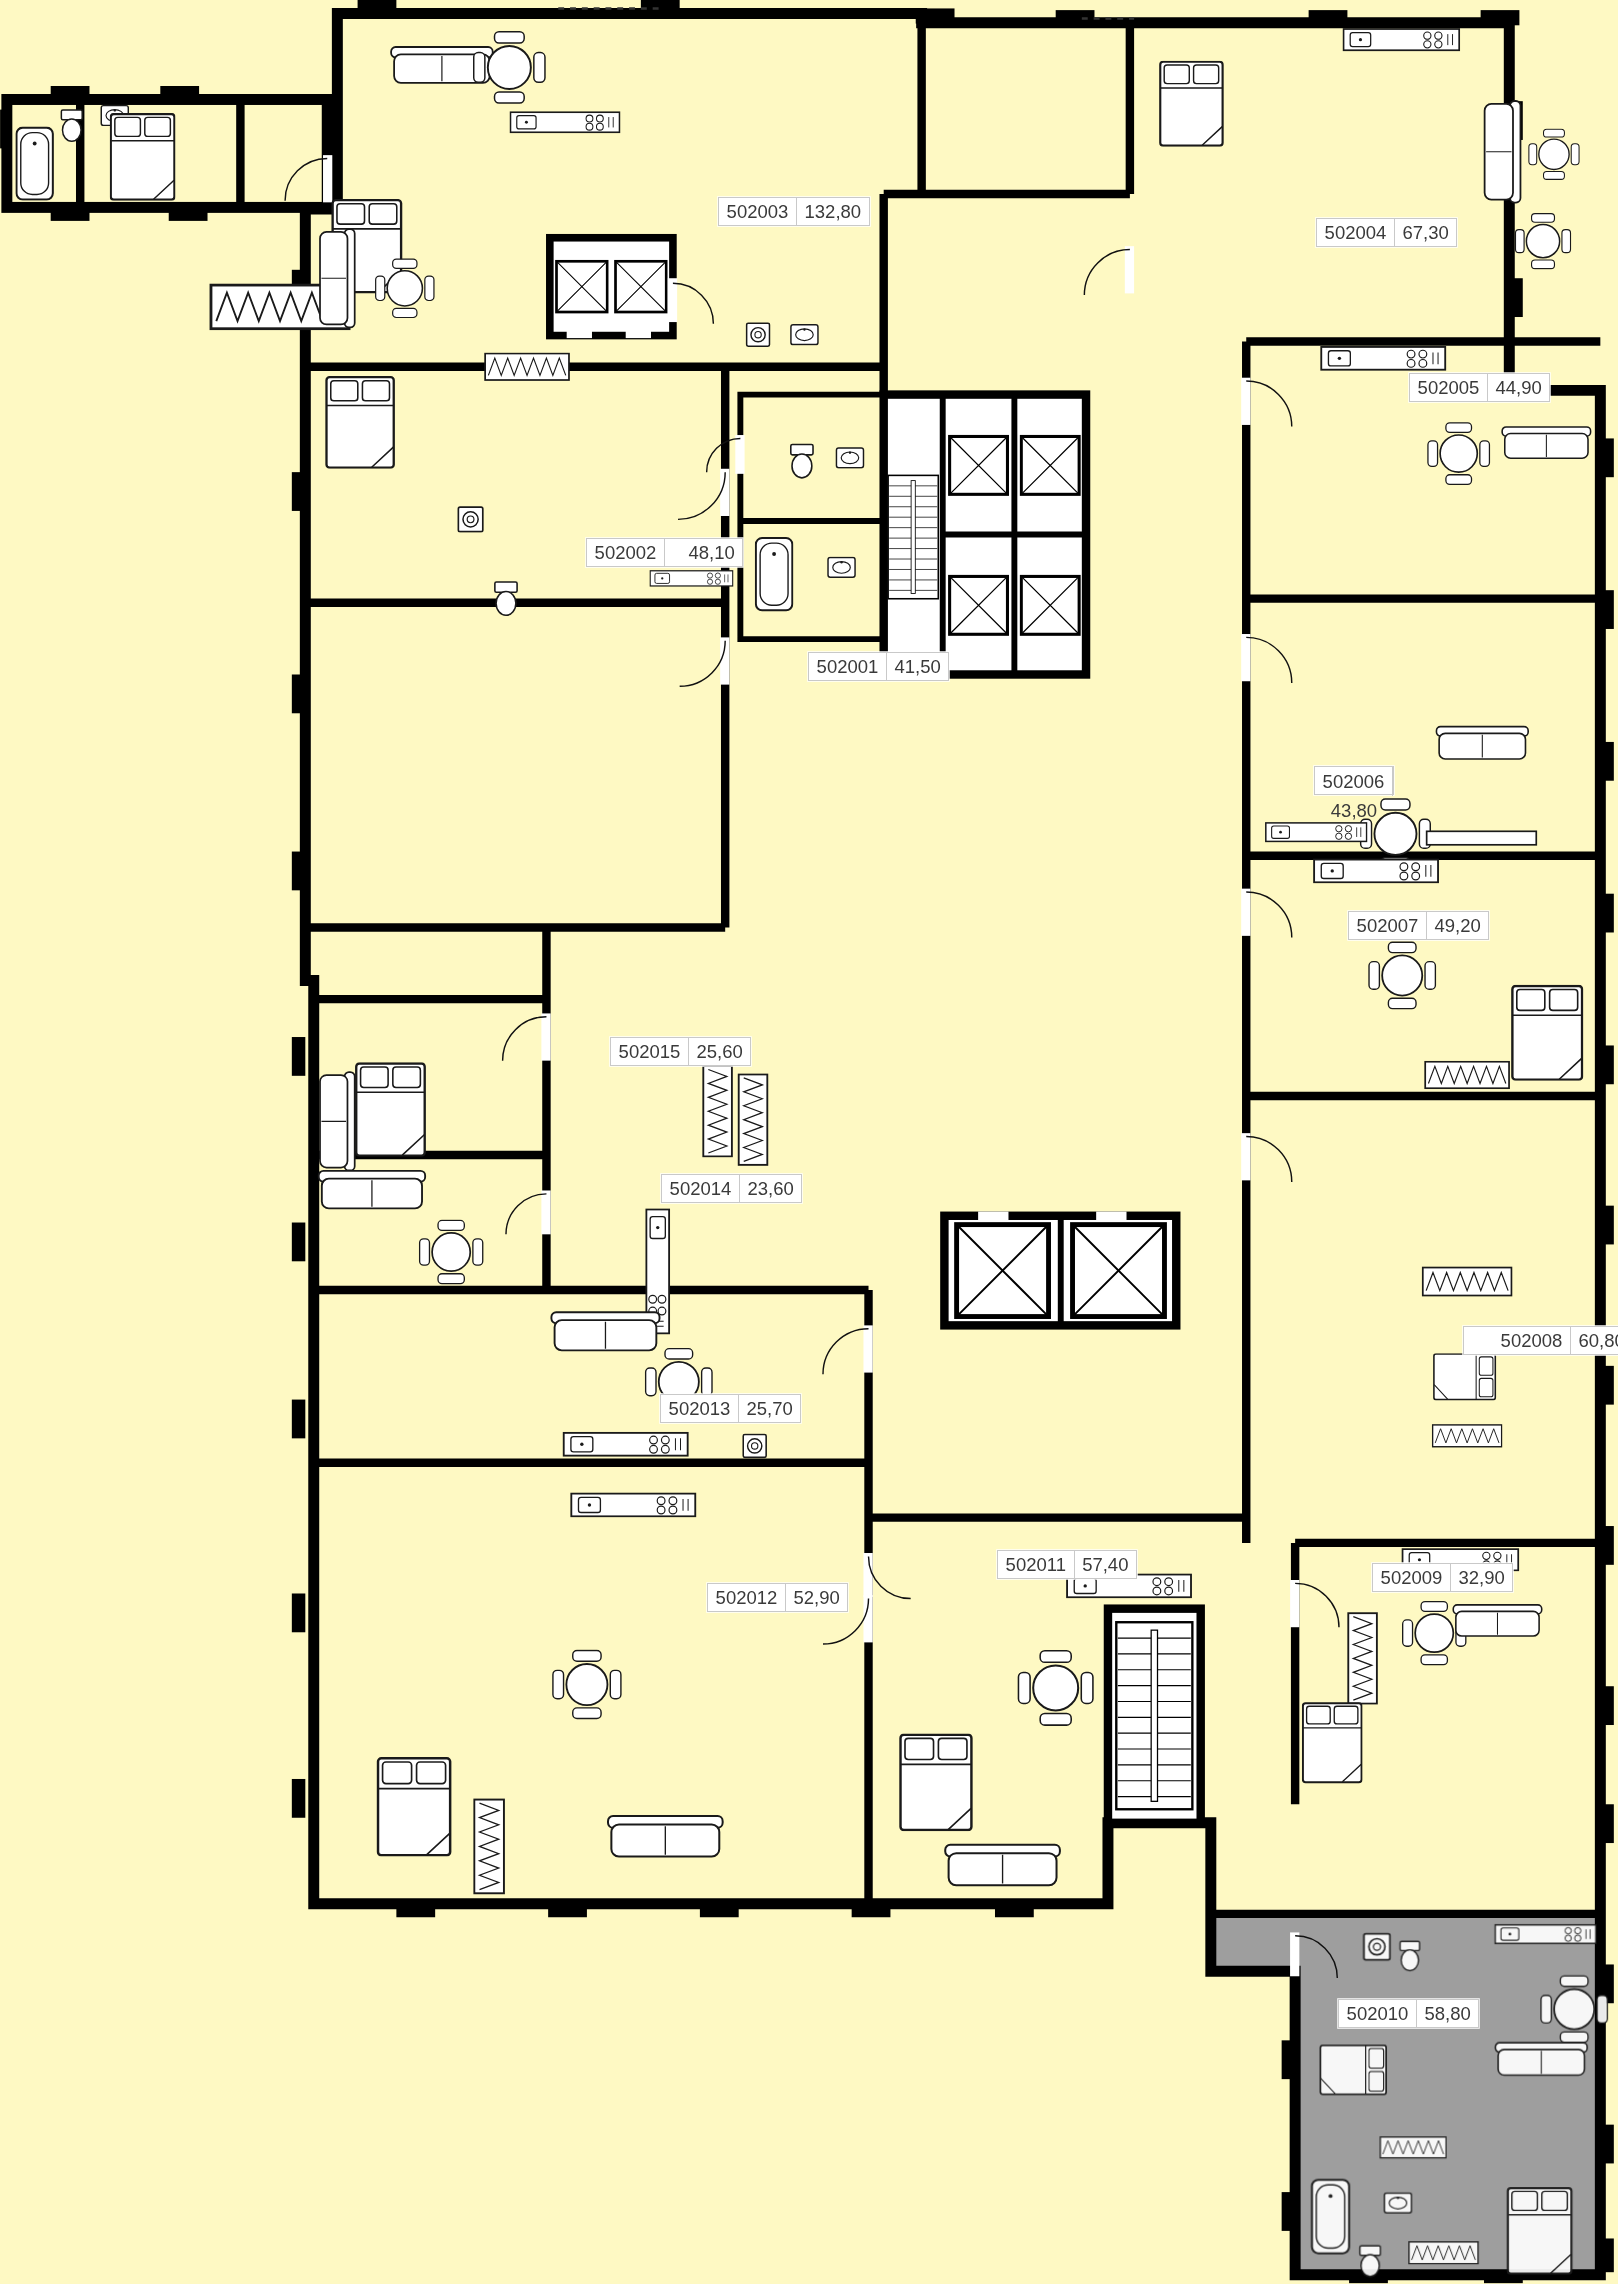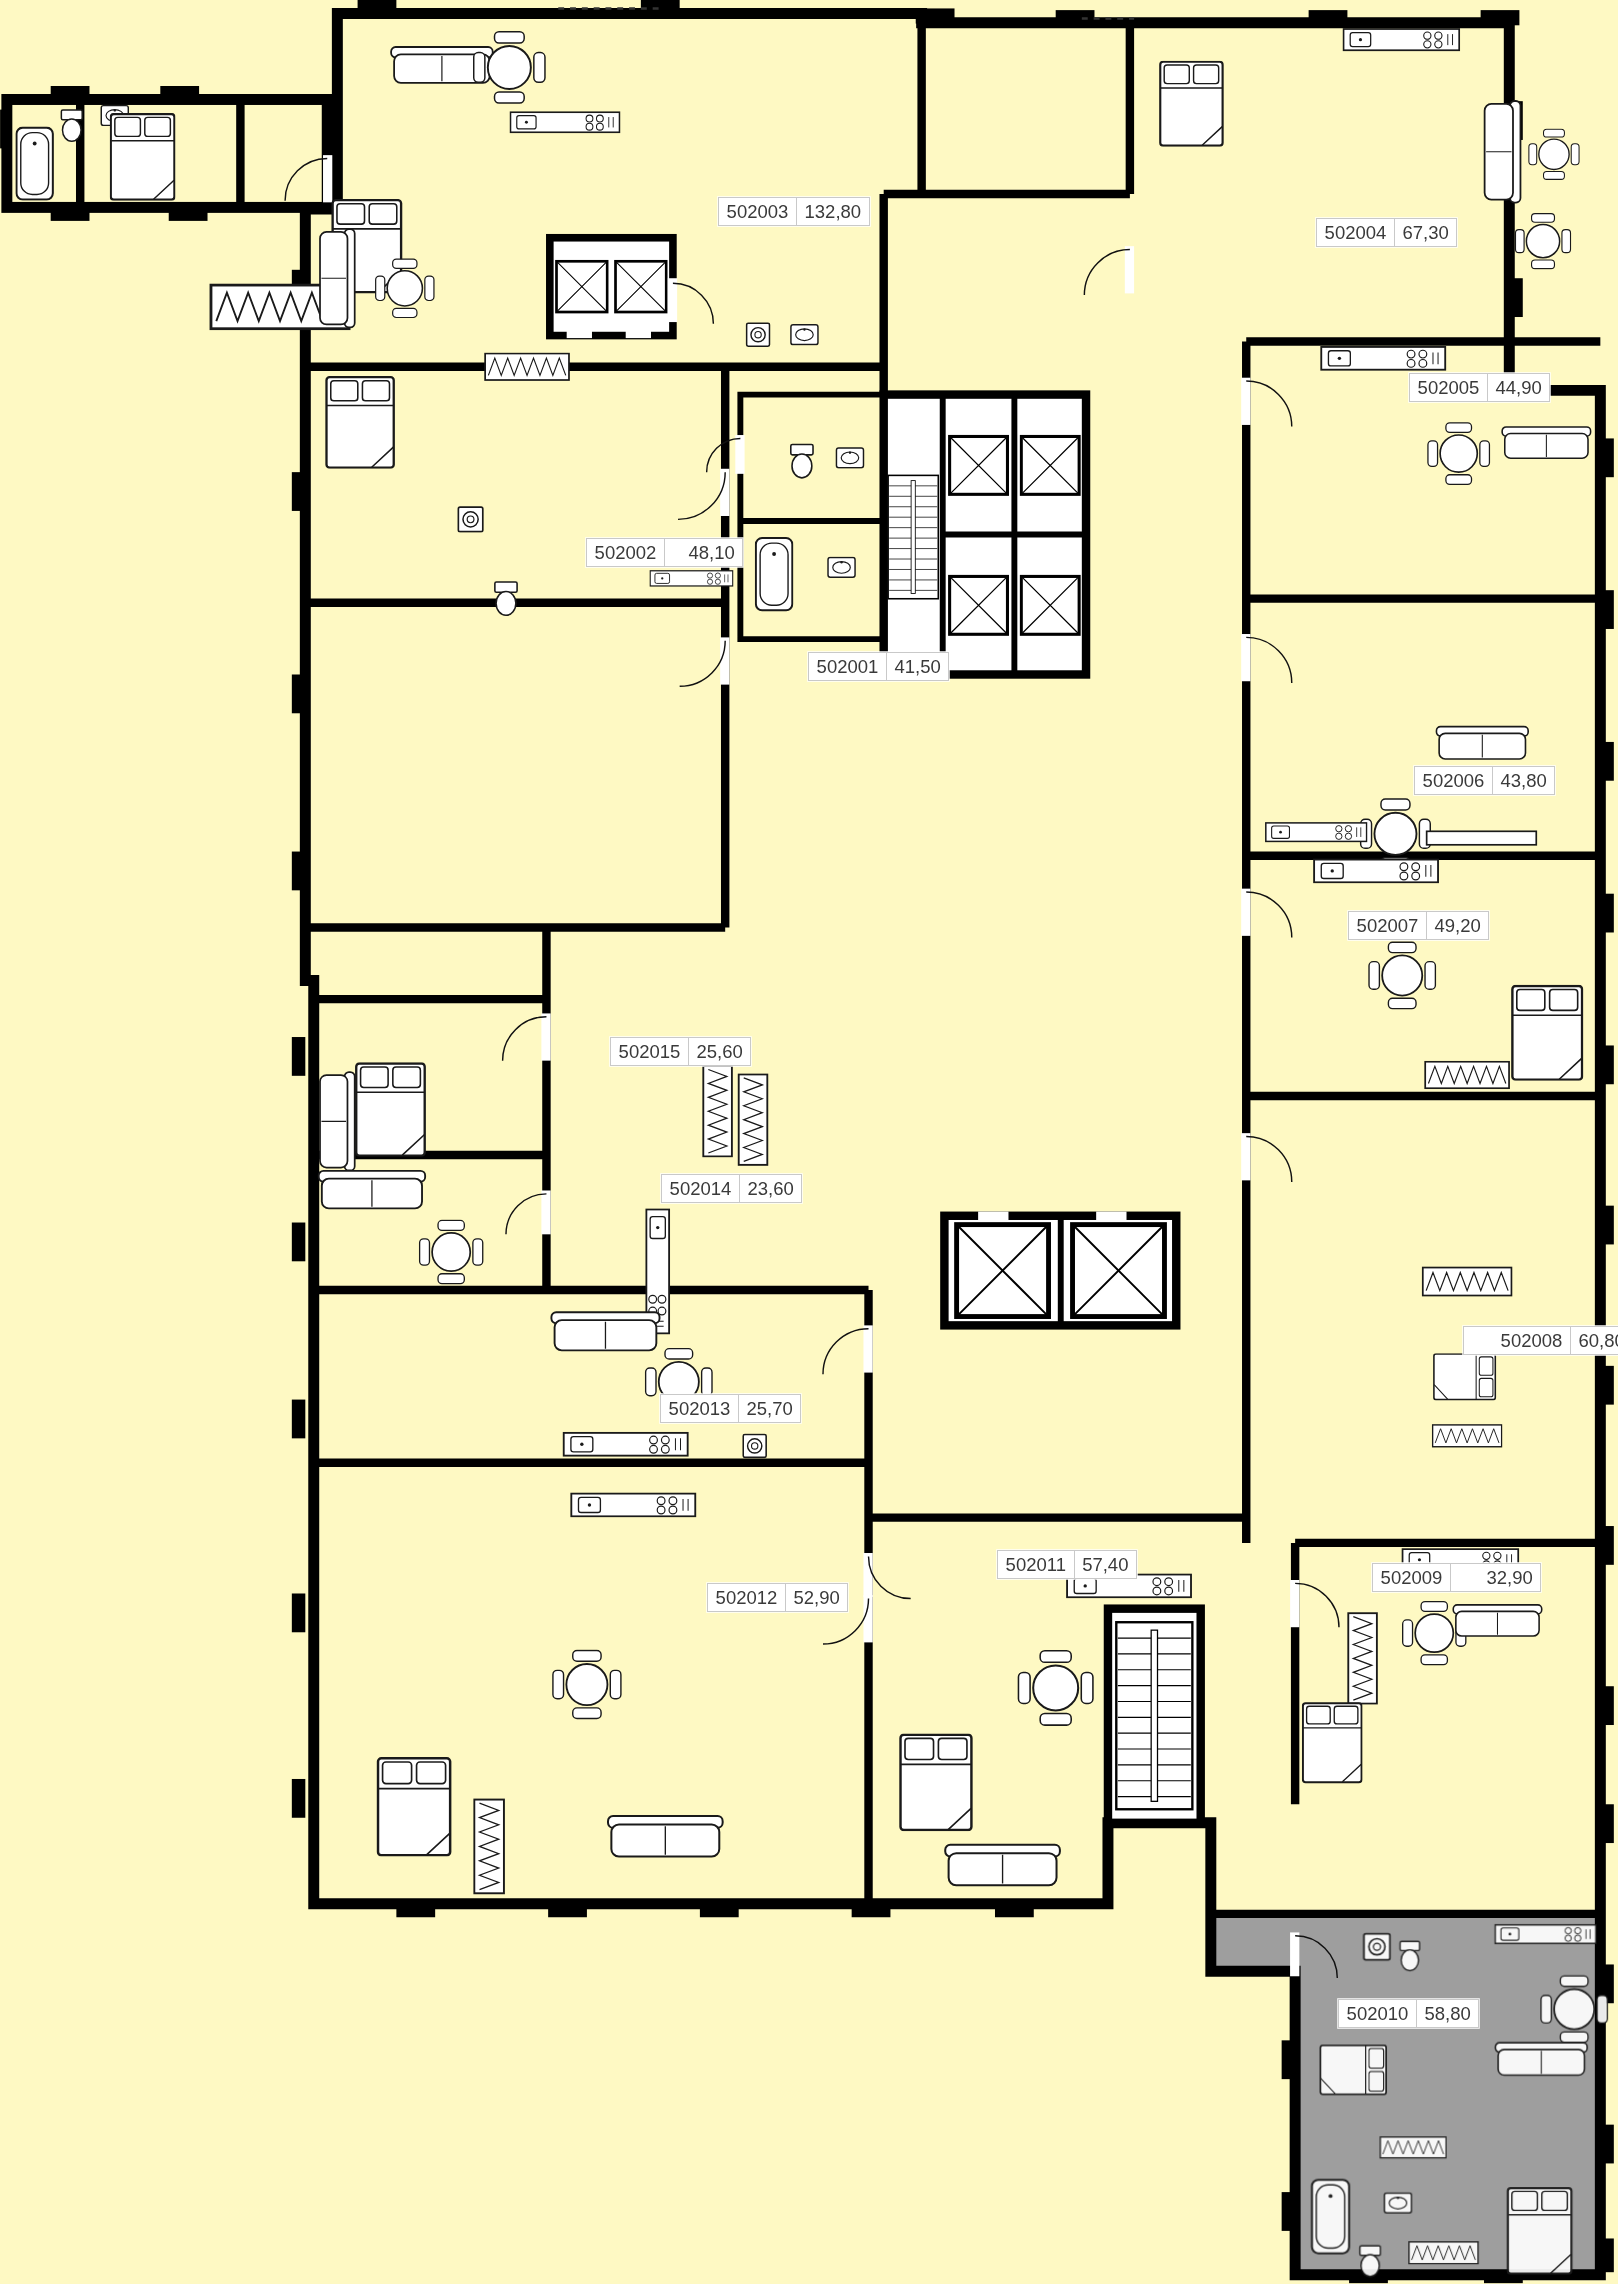--- a/index.html
+++ b/index.html
@@ -28,29 +28,29 @@
     cursor:pointer;
   }
   .unit-label .cell{padding:0 7.6px;}
   .unit-label .cell.id{border-right:0.8px solid #c9c9c9;}
   
   .u502003{left:718px;top:197px;}
   .u502004{left:1316px;top:218px;}
   .u502005{left:1409px;top:373px;}
   .u502002{left:586px;top:538px;gap:16px;}
   .u502001{left:763px;top:652px;margin-left:45px;}
-  .u502006{left:1414px;top:766px;}
+  .u502006{left:1314px;top:766px;flex-direction:column;}
   .u502007{left:1348px;top:911px;}
   .u502015{left:610px;top:1037px;}
   .u502014{left:661px;top:1174px;}
   .u502008{left:1463px;top:1326px;padding-left:29px;}
   .u502013{left:660px;top:1394px;}
   .u502011{left:997px;top:1550px;}
   .u502012{left:707px;top:1583px;}
-  .u502009{left:1372px;top:1563px;gap:28px;}
+  .u502009{left:1372px;top:1563px;}
   .u502010{left:1338px;top:1999px;}
 </style>
 </head>
 <body>
 
 <div class="plan">
 <svg width="1619" height="2284" viewBox="0 0 1920 2709">
   <defs>
     <symbol id="lift" viewBox="0 0 100 100">
       <rect x="3" y="3" width="94" height="94" fill="#fff" stroke="#000" stroke-width="5"></rect>

